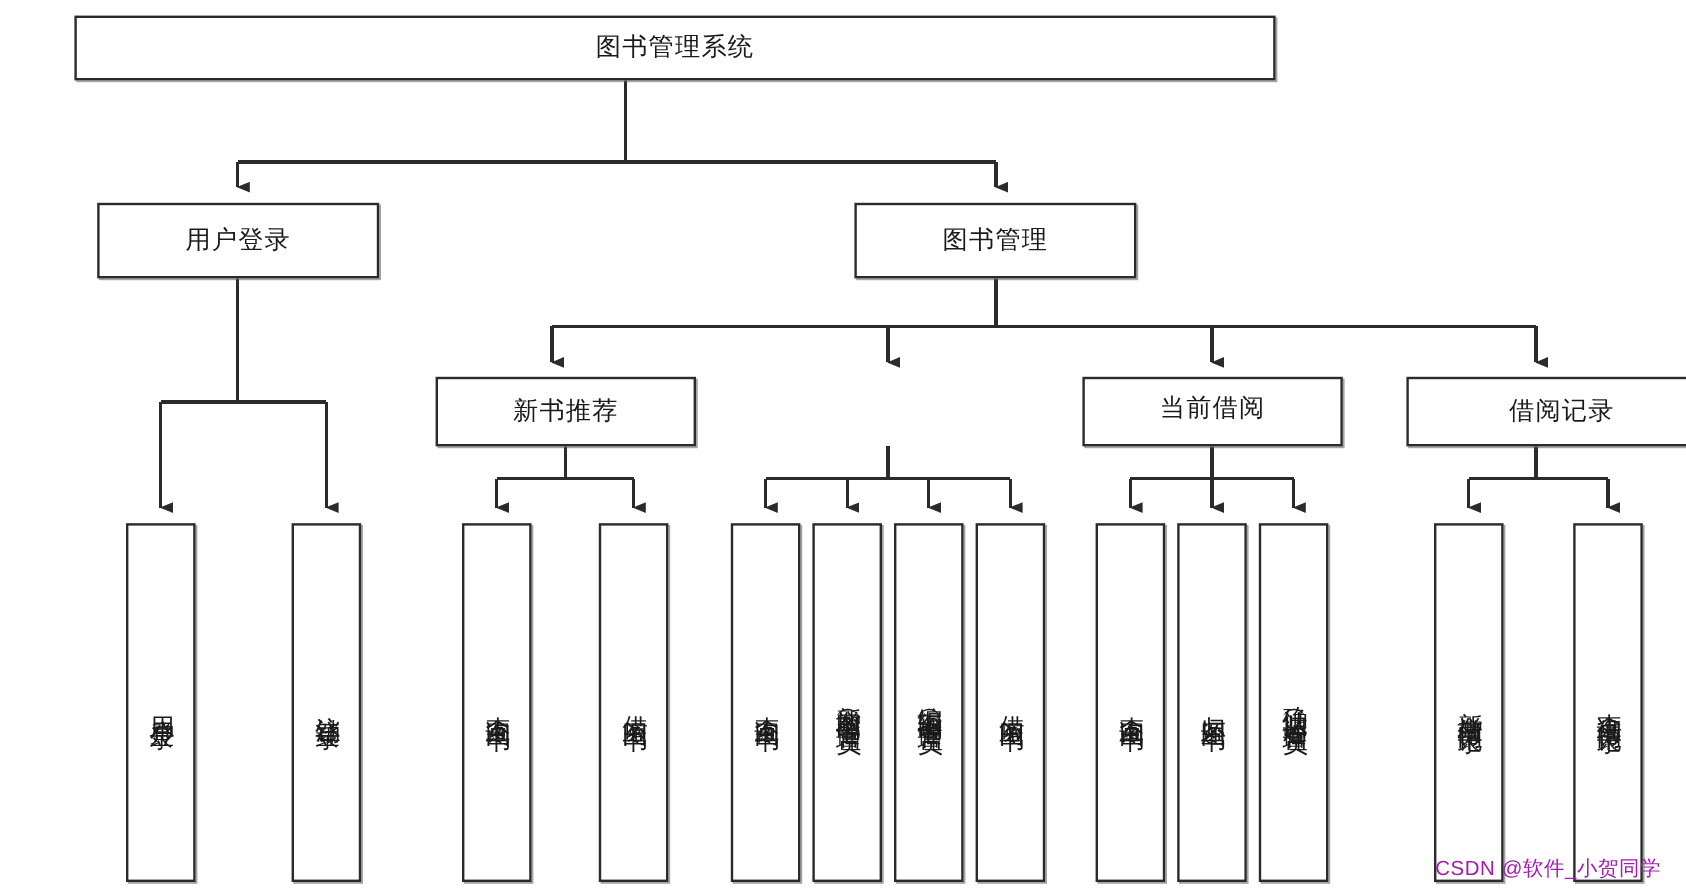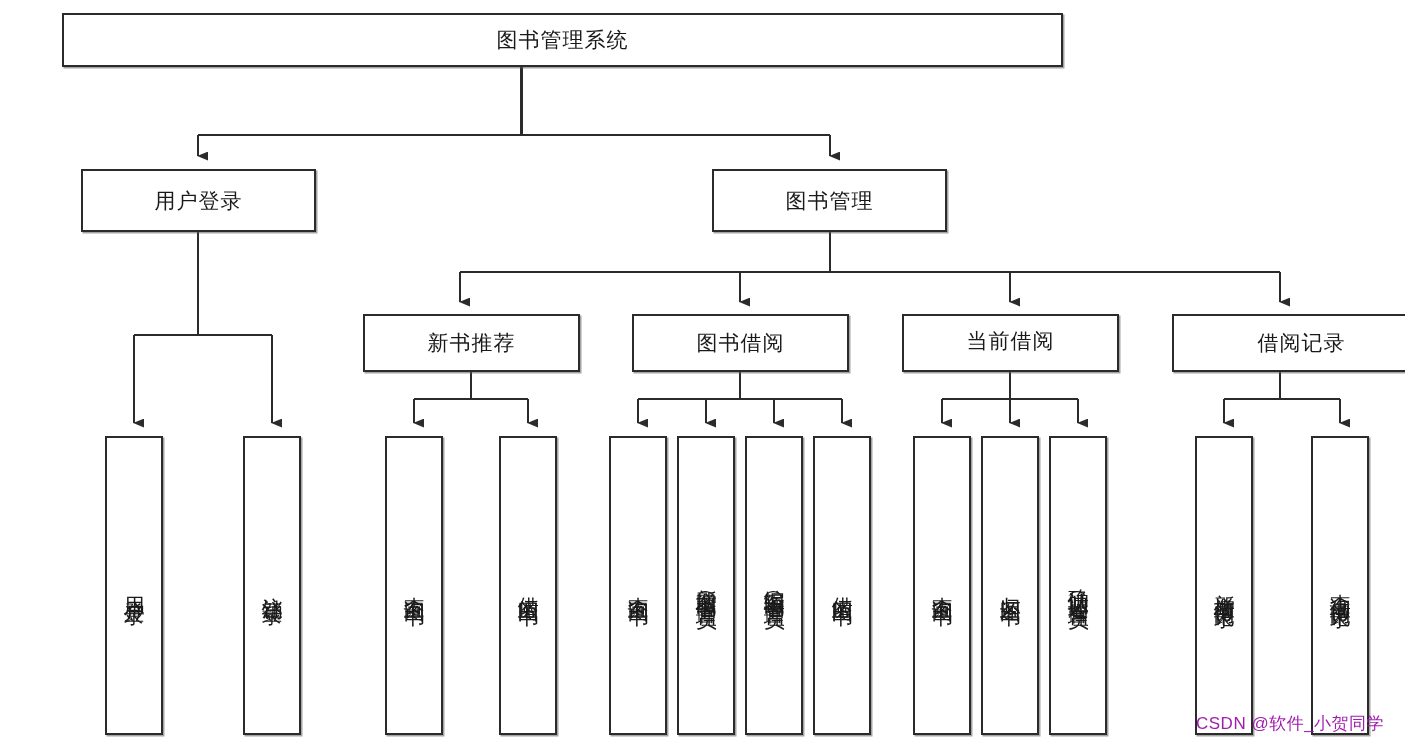--- a/index.html
+++ b/index.html
@@ -130,23 +130,20 @@
   <div class="node horiz" style="left:81px; top:169px; width:235px; height:63px;">
     <span>用户登录</span>
   </div>
   <div class="node horiz" style="left:712px; top:169px; width:235px; height:63px;">
     <span>图书管理</span>
   </div>
 
   <div class="node horiz" style="left:363px; top:314px; width:217px; height:58px;">
     <span>新书推荐</span>
   </div>
-  <div class="node horiz" style="left:632px; top:314px; width:217px; height:58px;">
-    <span>图书借阅</span>
-  </div>
   <div class="node horiz" style="left:902px; top:314px; width:217px; height:58px;font-family:Liberation Mono, monospace;">
     <span>当前借阅</span>
   </div>
   <div class="node horiz" style="left:1172px; top:314px; width:259px; height:58px;">
     <span>借阅记录</span>
   </div>
 
   <div class="node vert" style="left:105px; top:436px; width:58px; height:299px;">
     <span class="vtext">用户登录</span>
   </div>

